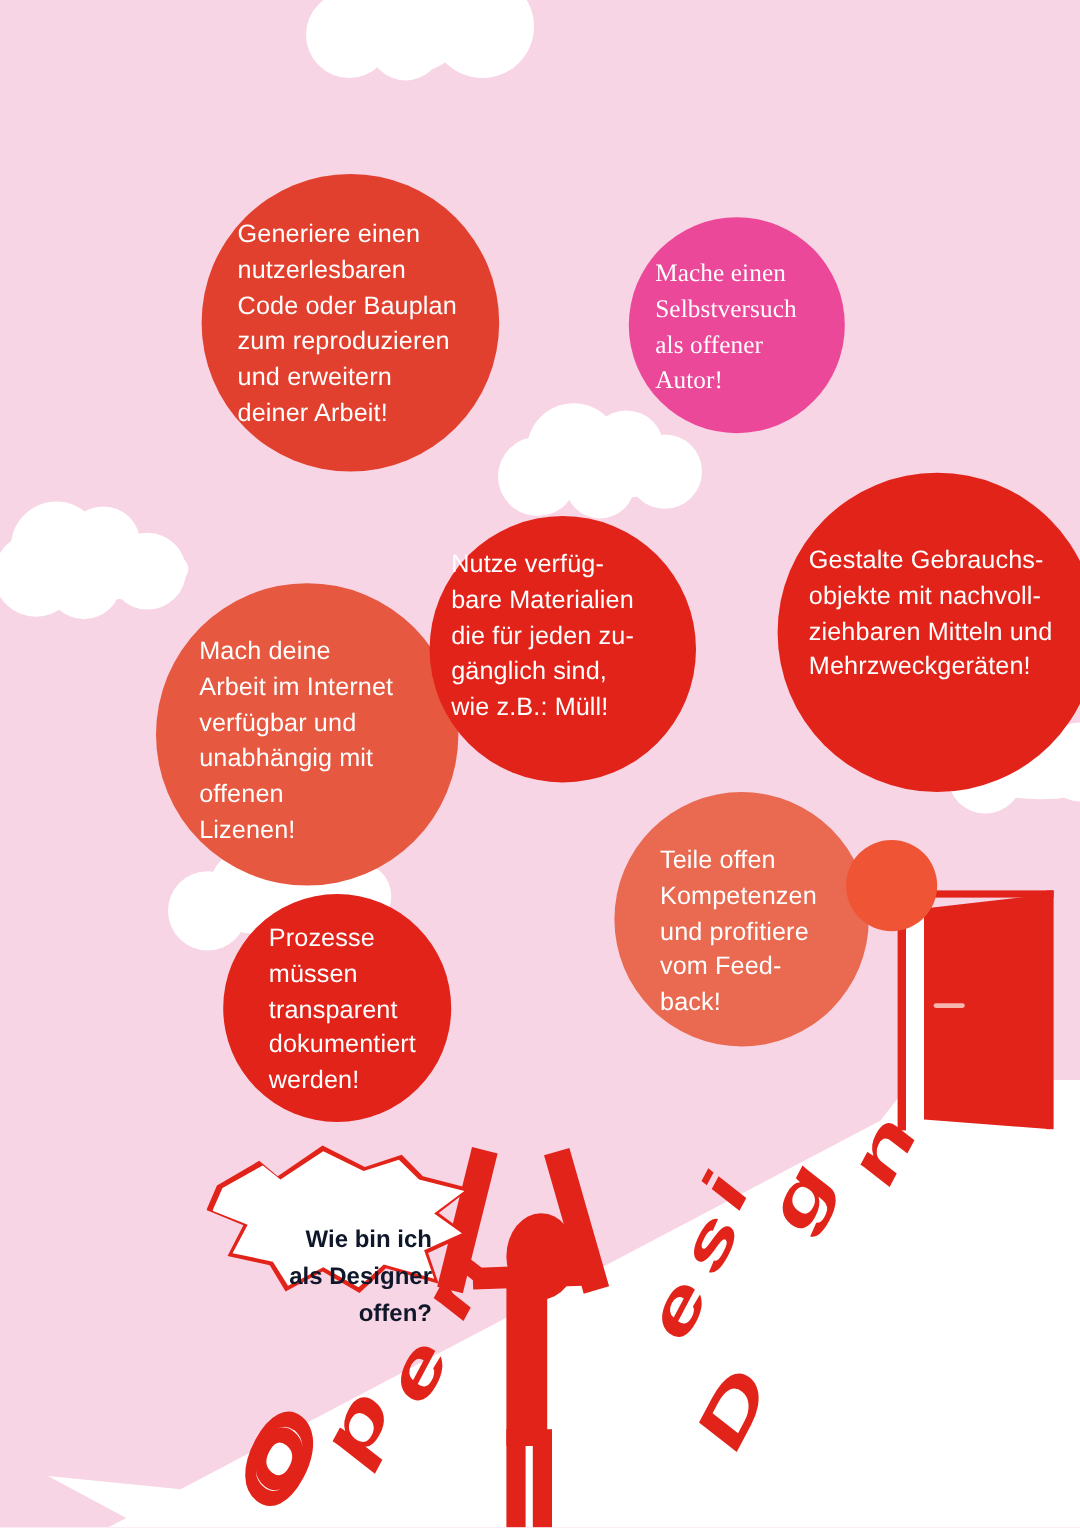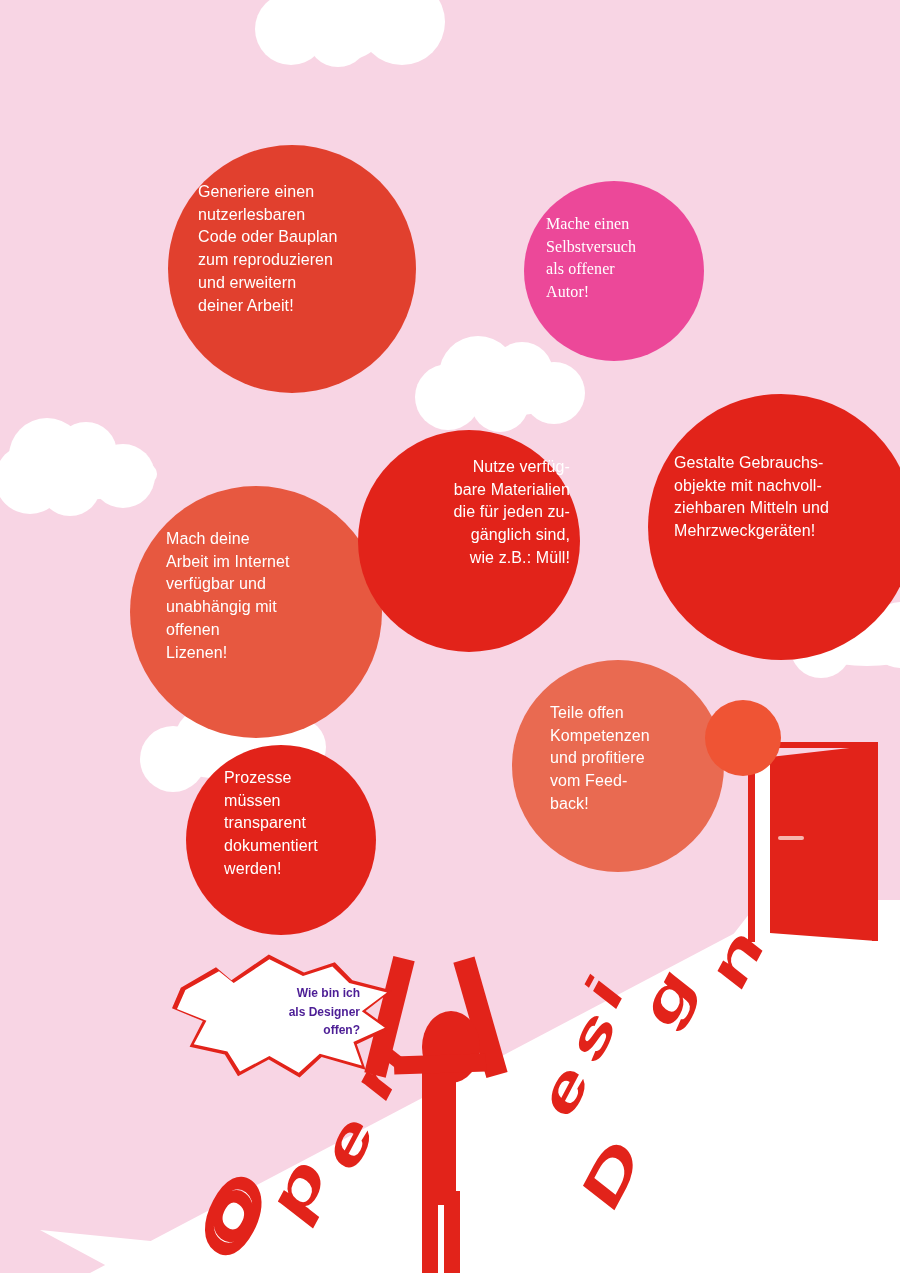--- a/index.html
+++ b/index.html
@@ -35,21 +35,21 @@
   .bubble {
     position: absolute;
     border-radius: 50%;
     box-sizing: border-box;
     display: block;
   }
   .bubble .txt {
     position: absolute;
     left: 0; right: 0;
     color: #ffffff;
-    font-size: 16px;
+    font-size: 21px;
     line-height: 1.42;
     font-weight: 400;
     letter-spacing: .1px;
     white-space: pre-line;
   }
 
   
   .beam {
     position: absolute;
     background: #ffffff;
@@ -81,26 +81,27 @@
   .fig-head {
     position: absolute;
     background: #e2231a;
     border-radius: 50%;
   }
 
   
   .speech { position: absolute; }
   .speech-text {
     position: absolute;
-    color: #4c1d95;
-    font-size: 12px;
+    color: #0f172a;
+    font-size: 20px;
     line-height: 1.55;
     font-weight: 700;
     text-align: right;
     white-space: pre-line;
+    margin-top: 34px;
   }
 
   
   .glyph {
     position: absolute;
     color: #e2231a;
     font-weight: 700;
     line-height: 1;
     font-family: "Liberation Sans", sans-serif;
   }
@@ -257,21 +258,21 @@
 Autor!</div>
   </div>
 
   <div class="bubble" style="left:648px; top:394px; width:266px; height:266px; background:#e2231a;">
     <div class="txt" style="top:58px; padding-left:26px; padding-right:12px;">Gestalte Gebrauchs-
 objekte mit nachvoll-
 ziehbaren Mitteln und
 Mehrzweckgeräten!</div>
   </div>
 
-  <div class="bubble" style="left:358px; top:430px; width:222px; height:222px; background:#e2231a;text-align:right;">
+  <div class="bubble" style="left:358px; top:430px; width:222px; height:222px; background:#e2231a;">
     <div class="txt" style="top:26px; padding-left:18px; padding-right:10px;">Nutze verfüg-
 bare Materialien
 die für jeden zu-
 gänglich sind,
 wie z.B.: Müll!</div>
   </div>
 
   <div class="bubble" style="left:186px; top:745px; width:190px; height:190px; background:#e2231a;">
     <div class="txt" style="top:22px; padding-left:38px; padding-right:12px;">Prozesse
 müssen

